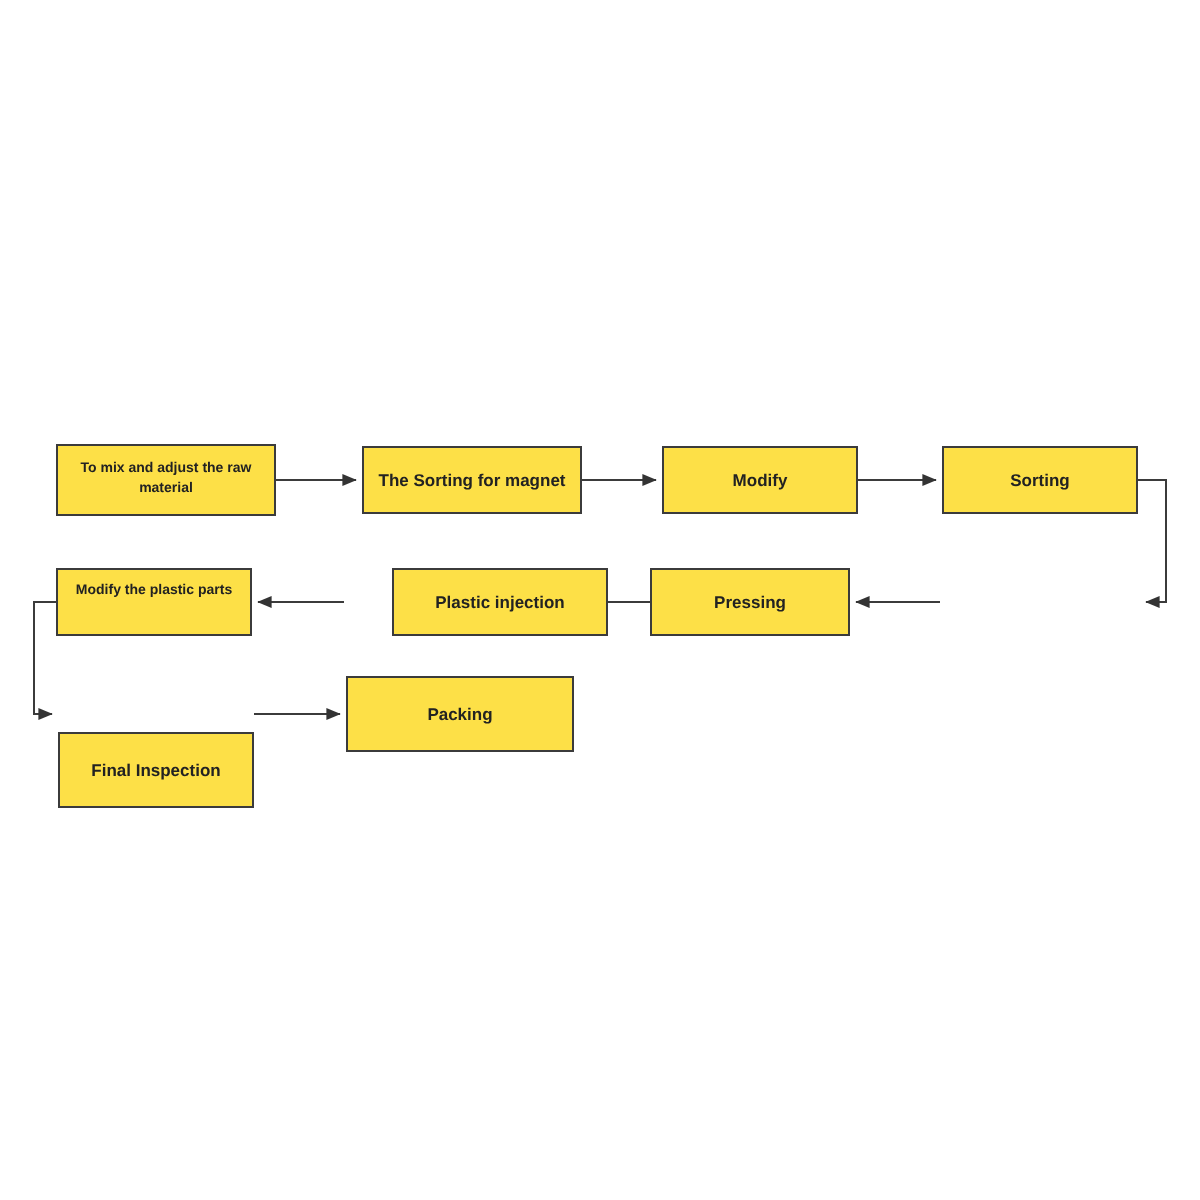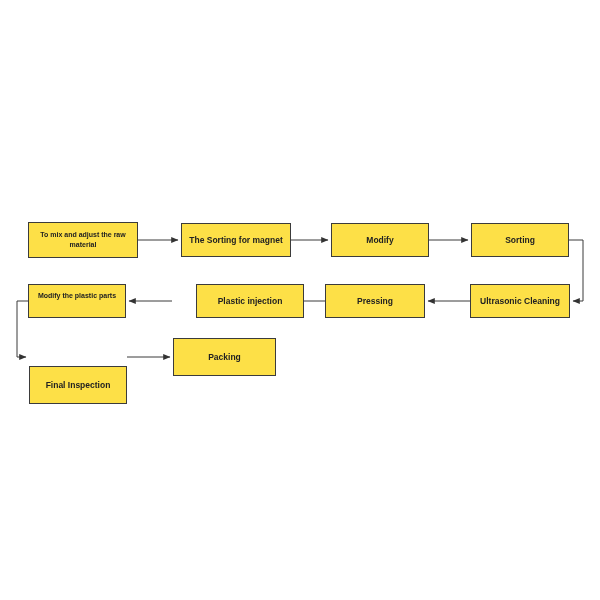--- a/index.html
+++ b/index.html
@@ -42,21 +42,21 @@
   .n2 { left: 331px; top: 223px; width: 98px;  height: 34px; }
   .n3 { left: 471px; top: 223px; width: 98px;  height: 34px; }
   
   .n4 { left: 470px; top: 284px; width: 100px; height: 34px; }
   .n5 { left: 325px; top: 284px; width: 100px; height: 34px; }
   .n6 { left: 172px; top: 284px; width: 108px; height: 34px; margin-left: 24px; }
   .n7 { left: 28px;  top: 284px; width: 98px;  height: 34px; font-size: 7px;
         align-items: flex-start; padding-top: 6px; }
   
   .n8 { left: 29px;  top: 338px; width: 98px;  height: 38px; margin-top: 28px; }
-  .n9 { left: 173px; top: 338px; width: 103px;  height: 38px; }
+  .n9 { left: 173px; top: 338px; width: 114px;  height: 38px; }
 </style>
 </head>
 <body>
 
 <div id="canvas">
 
   <svg id="edges" width="600" height="600" viewBox="0 0 600 600">
     <defs>
       <marker id="arr" viewBox="0 0 10 10" refX="8.5" refY="5" markerWidth="8" markerHeight="8" orient="auto">
         <path d="M0,1.2 L9,5 L0,8.8 z" fill="#333333"></path>
@@ -72,20 +72,19 @@
       <path d="M172,301 L129,301" marker-end="url(#arr)"></path>
       <path d="M28,301 L17,301 L17,357 L26,357" marker-end="url(#arr)"></path>
       <path d="M127,357 L170,357" marker-end="url(#arr)"></path>
     </g>
   </svg>
 
   <div class="node n0">To mix and adjust the raw material</div>
   <div class="node n1">The Sorting for magnet</div>
   <div class="node n2">Modify</div>
   <div class="node n3">Sorting</div>
-  <div class="node n4">Ultrasonic Cleaning</div>
   <div class="node n5">Pressing</div>
   <div class="node n6">Plastic injection</div>
   <div class="node n7">Modify the plastic parts</div>
   <div class="node n8">Final Inspection</div>
   <div class="node n9">Packing</div>
 
 </div>
 
 </body></html>

